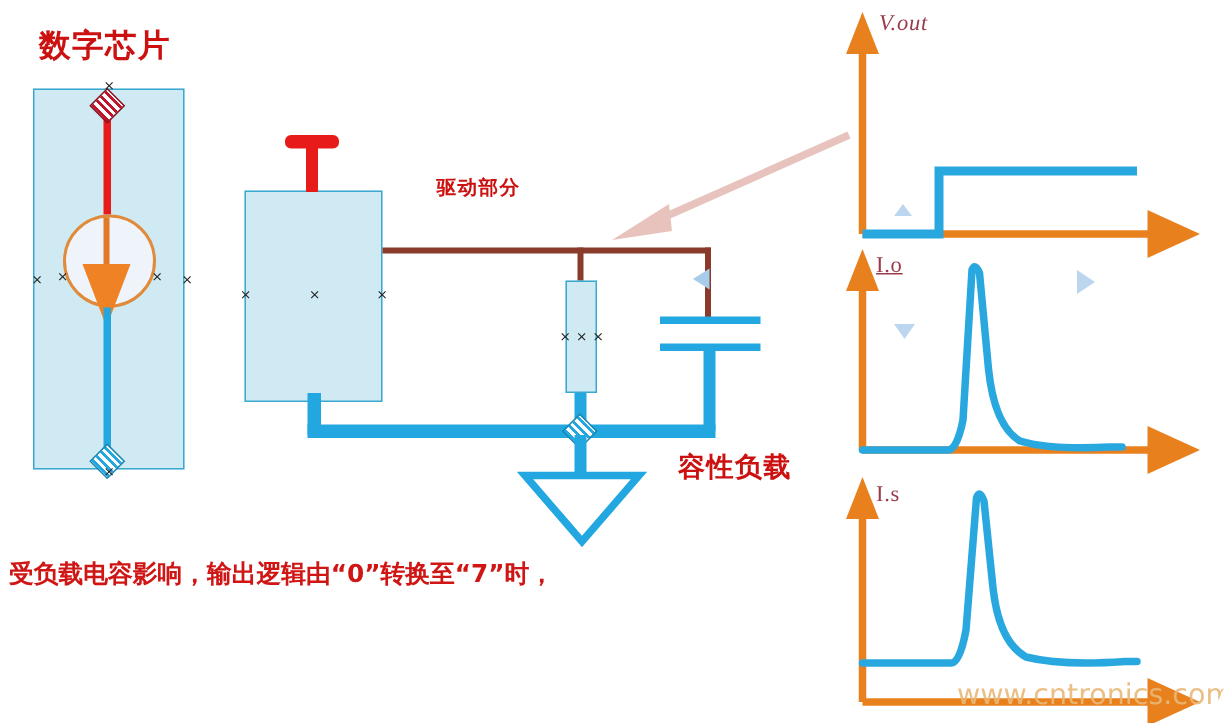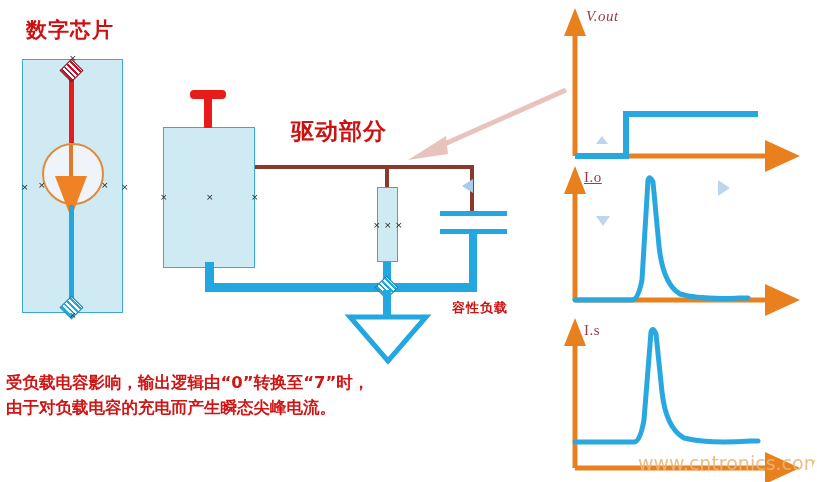--- a/index.html
+++ b/index.html
@@ -21,22 +21,22 @@
 
   
   .cn-label {
     color: #cc1111;
     font-family: "DejaVu Sans", "Liberation Sans", sans-serif;
     font-weight: bold;
     white-space: nowrap;
     letter-spacing: 1px;
   }
   #chip-title { left: 26px; top: 16px; font-size: 21px; }
-  #driver-label { left: 291px; top: 116px; font-size: 23px; font-family: Liberation Mono, monospace; }
-  #load-label   { left: 452px; top: 299px; font-size: 13px; }
+  #driver-label { left: 291px; top: 116px; font-size: 13px; font-family: Liberation Mono, monospace; }
+  #load-label   { left: 452px; top: 299px; font-size: 18px; }
 
   
   #caption {
     left: 6px; top: 370px;
     color: #d01515;
     font-family: "DejaVu Sans", "Liberation Sans", sans-serif;
     font-weight: bold;
     font-size: 16.5px;
     line-height: 25px;
     white-space: nowrap;
@@ -194,21 +194,20 @@
     <polygon points="12,1 12,15 1,8" fill="#a8cdea"></polygon>
   </svg>
 
   <svg class="abs" style="left:398px; top:84px;" width="180" height="84">
     <line x1="168" y1="6" x2="42" y2="62" stroke="#e8c3bd" stroke-width="5"></line>
     <polygon points="10,76 48,52 50,70" fill="#e8c3bd"></polygon>
   </svg>
 
   <div class="abs" id="caption">
     <div>受负载电容影响，输出逻辑由“0”转换至“7”时，</div>
-    <div>由于对负载电容的充电而产生瞬态尖峰电流。</div>
   </div>
 
   <svg class="abs" style="left:560px; top:4px;" width="252" height="165">
 
     <line x1="15" y1="28" x2="15" y2="152" stroke="#e8801e" stroke-width="5"></line>
     <polygon points="15,4 4,32 26,32" fill="#e8801e"></polygon>
 
     <line x1="15" y1="152" x2="212" y2="152" stroke="#e8801e" stroke-width="5"></line>
     <polygon points="240,152 205,136 205,168" fill="#e8801e"></polygon>
 

